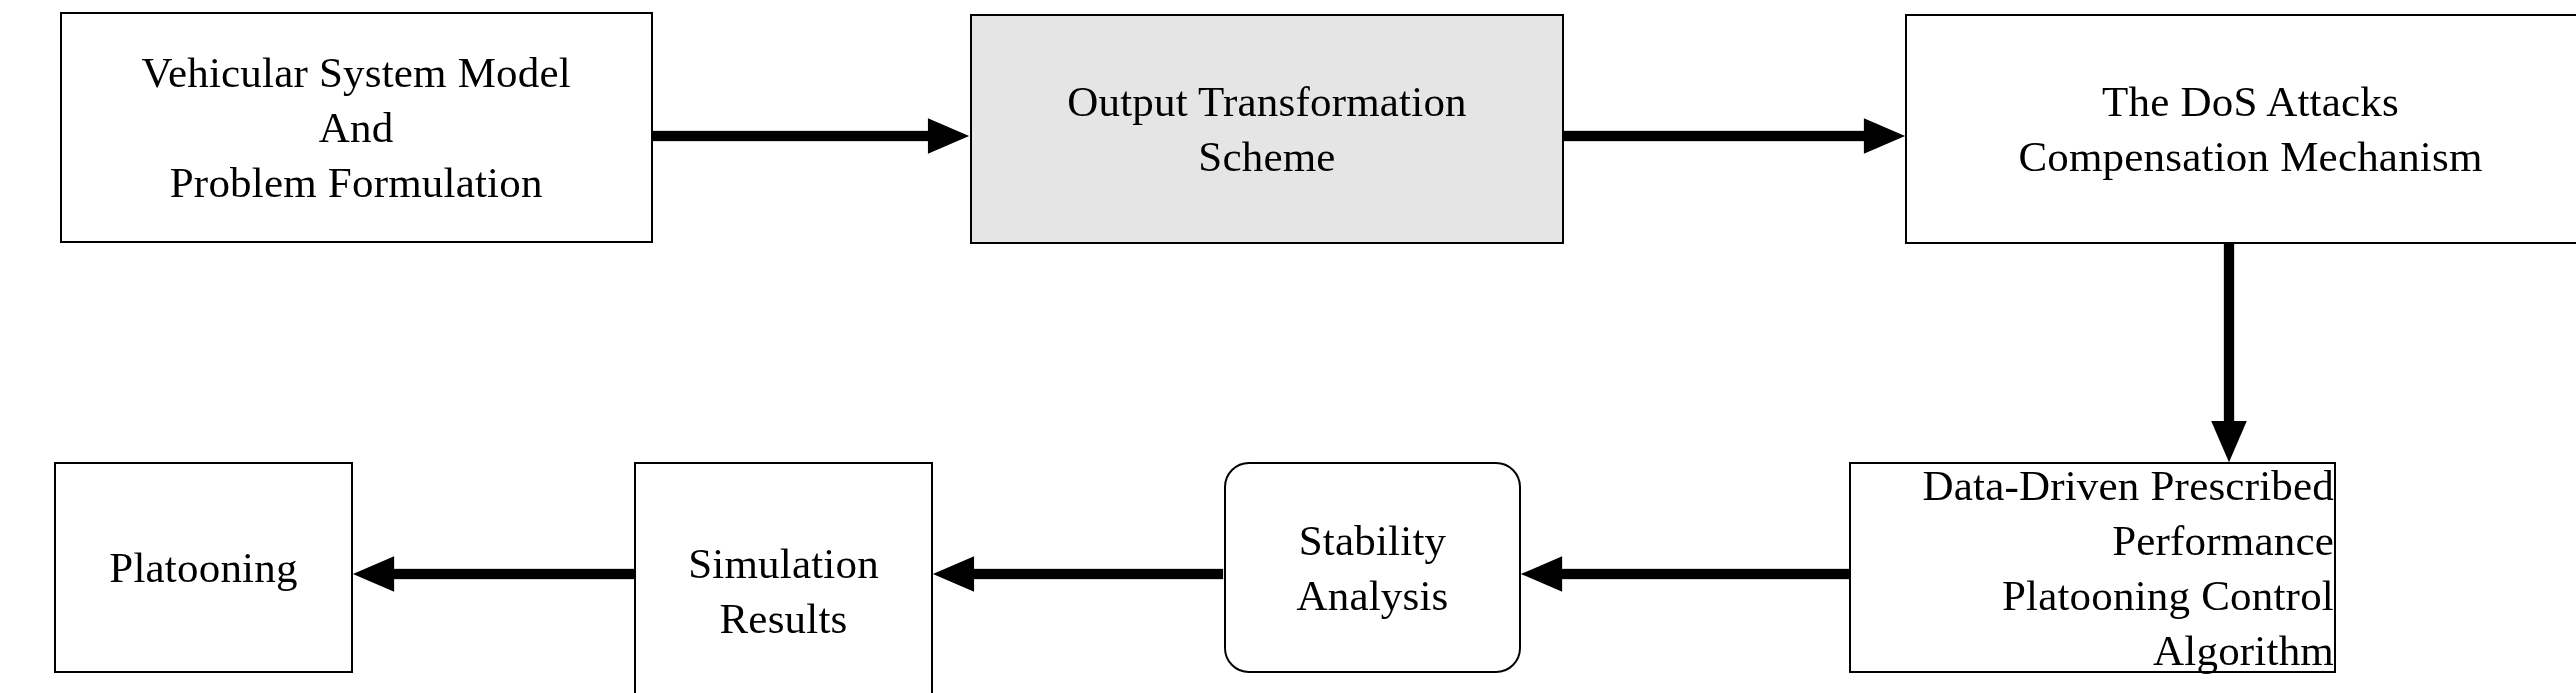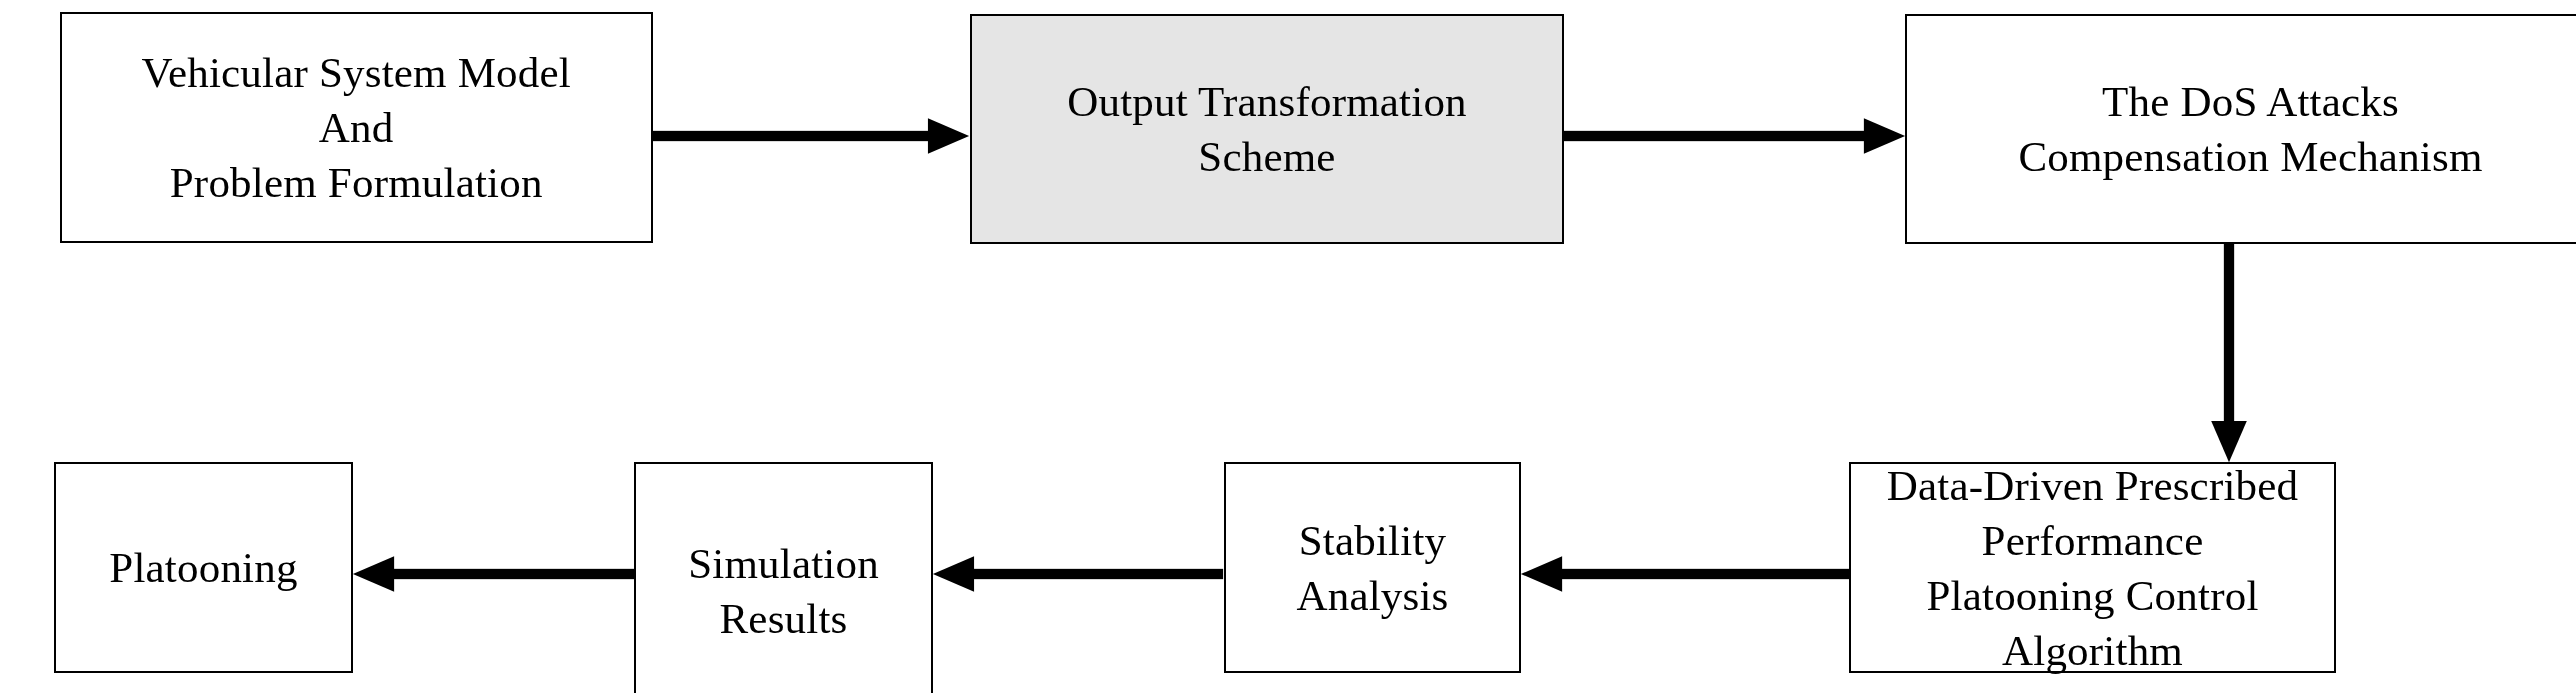--- a/index.html
+++ b/index.html
@@ -54,25 +54,25 @@
 Problem Formulation</span>
       </div>
       <div class="node" style="left: 930px; top: 14px; width: 594px; height: 230px; border-color: rgb(0, 0, 0); background: #e5e5e5; color: rgb(0, 0, 0);">
         <span class="label">Output Transformation
 Scheme</span>
       </div>
       <div class="node" style="left: 1865px; top: 14px; width: 691px; height: 230px; border-color: rgb(0, 0, 0); background: rgb(255, 255, 255); color: rgb(0, 0, 0);">
         <span class="label">The DoS Attacks
 Compensation Mechanism</span>
       </div>
-      <div class="node" style="left: 1809px; top: 462px; width: 487px; height: 211px; border-color: rgb(0, 0, 0); background: rgb(255, 255, 255); color: rgb(0, 0, 0);">
+      <div class="node" style="left: 1809px; top: 462px; width: 487px; height: 211px; border-color: rgb(0, 0, 0); background: rgb(255, 255, 255); color: rgb(0, 0, 0); text-align: right;">
         <span class="label">Data-Driven Prescribed Performance
 Platooning Control Algorithm</span>
       </div>
-      <div class="node" style="left: 1184px; top: 462px; width: 297px; height: 211px; border-color: rgb(0, 0, 0); background: rgb(255, 255, 255); color: rgb(0, 0, 0);">
+      <div class="node" style="left: 1184px; top: 462px; width: 297px; height: 211px; border-color: rgb(0, 0, 0); background: rgb(255, 255, 255); color: rgb(0, 0, 0); border-radius: 25px;">
         <span class="label">Stability Analysis</span>
       </div>
       <div class="node" style="left: 594px; top: 462px; width: 299px; height: 258px; border-color: rgb(0, 0, 0); background: rgb(255, 255, 255); color: rgb(0, 0, 0);">
         <span class="label">Simulation Results</span>
       </div>
       <div class="node" style="left: 14px; top: 462px; width: 299px; height: 211px; border-color: rgb(0, 0, 0); background: rgb(255, 255, 255); color: rgb(0, 0, 0);">
         <span class="label">Platooning</span>
       </div>
     </div>
   <div id="edges-layer">

